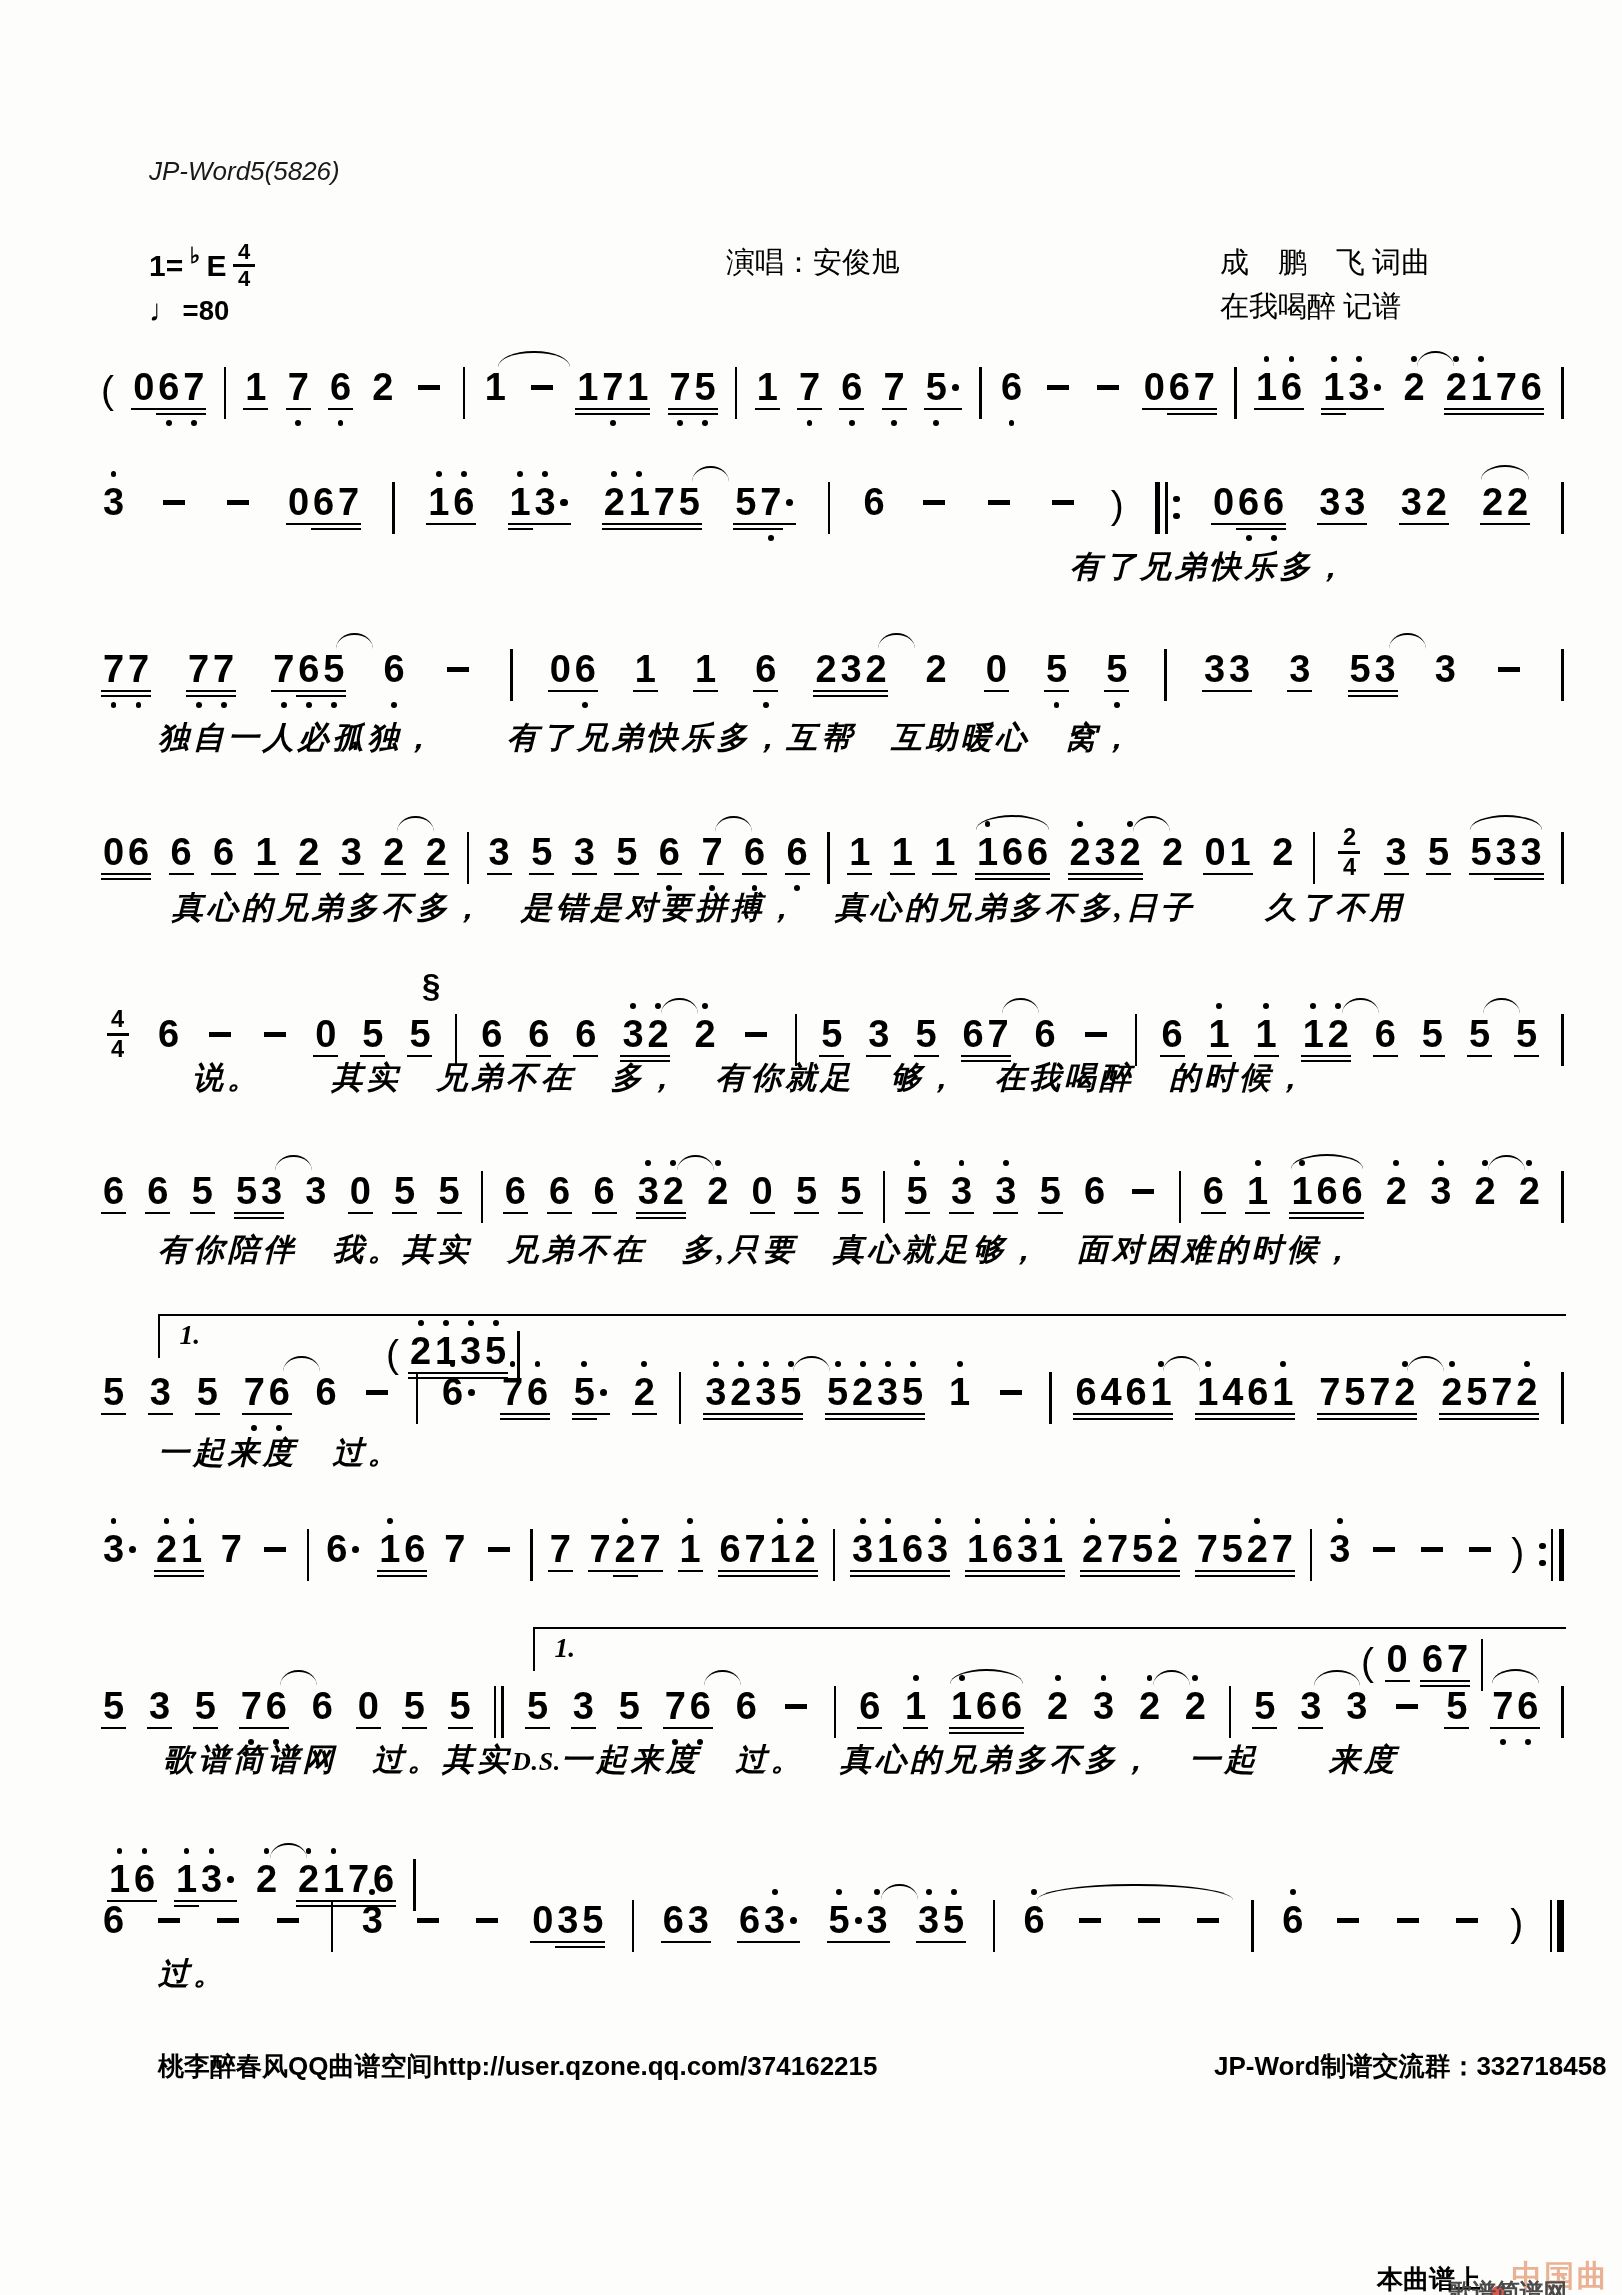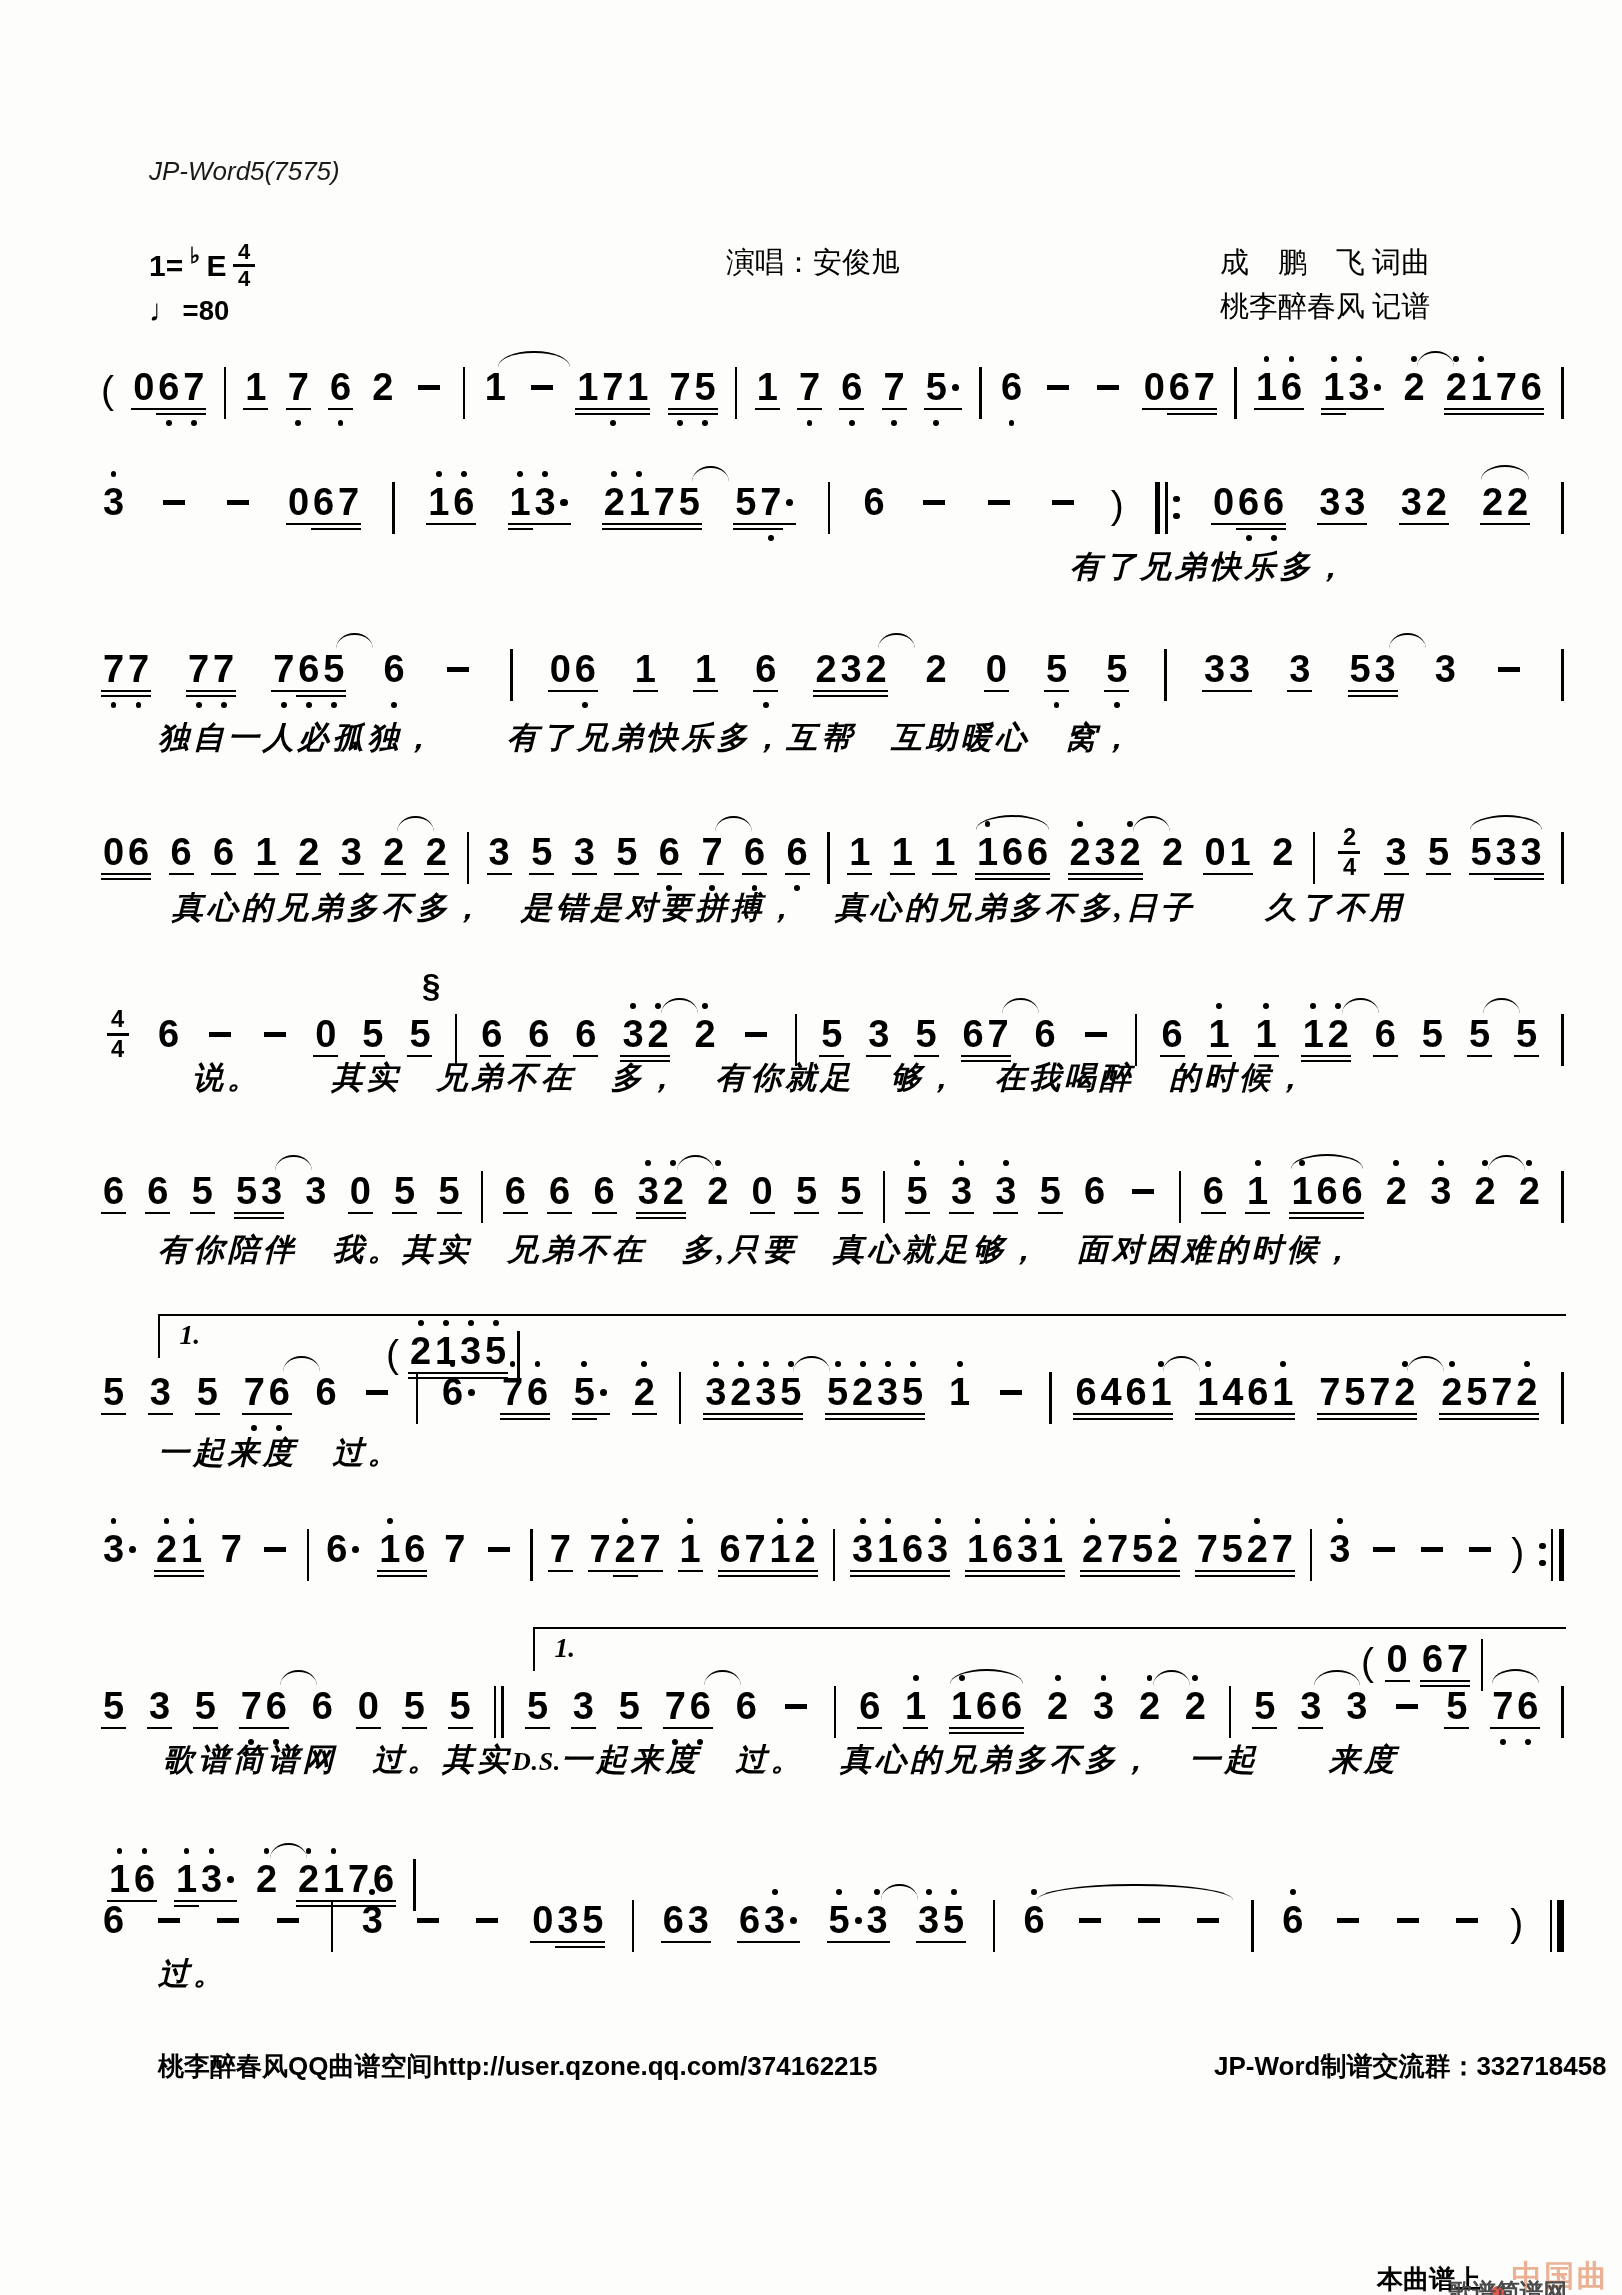--- a/index.html
+++ b/index.html
@@ -61,24 +61,24 @@
   .wmlogo{width:22px;height:22px;border-radius:50%;background:#e2574d;display:inline-block;}
   .wmsite{color:#eab195;font-size:30px;font-weight:bold;letter-spacing:2.6px;}
   .wm2{font-size:23.6px;}
   .wm2 .g{color:#4a4a4a;font-weight:bold;}
 </style>
 </head>
 <body>
 
 <div id="page">
 
-  <div class="abs apptag" style="left:149px;top:156px;">JP-Word5(7575)</div>
+  <div class="abs apptag" style="left:149px;top:156px;">JP-Word5(5826)</div>
   <div class="abs singer" style="left:726px;top:243px;">演唱：安俊旭</div>
   <div class="abs credit" style="left:1220px;top:243px;">成　鹏　飞 词曲</div>
-  <div class="abs credit" style="left:1220px;top:287px;">桃李醉春风 记谱</div>
+  <div class="abs credit" style="left:1220px;top:287px;">在我喝醉 记谱</div>
 
   <div class="abs keyrow" style="left:149px;top:241px;">
     <span>1=</span>
       <span class="flat">♭</span>
       <span>E</span>
     <span class="frac">
       <span class="fn">4</span>
       <span class="fl"></span>
       <span class="fn">4</span>
     </span>

